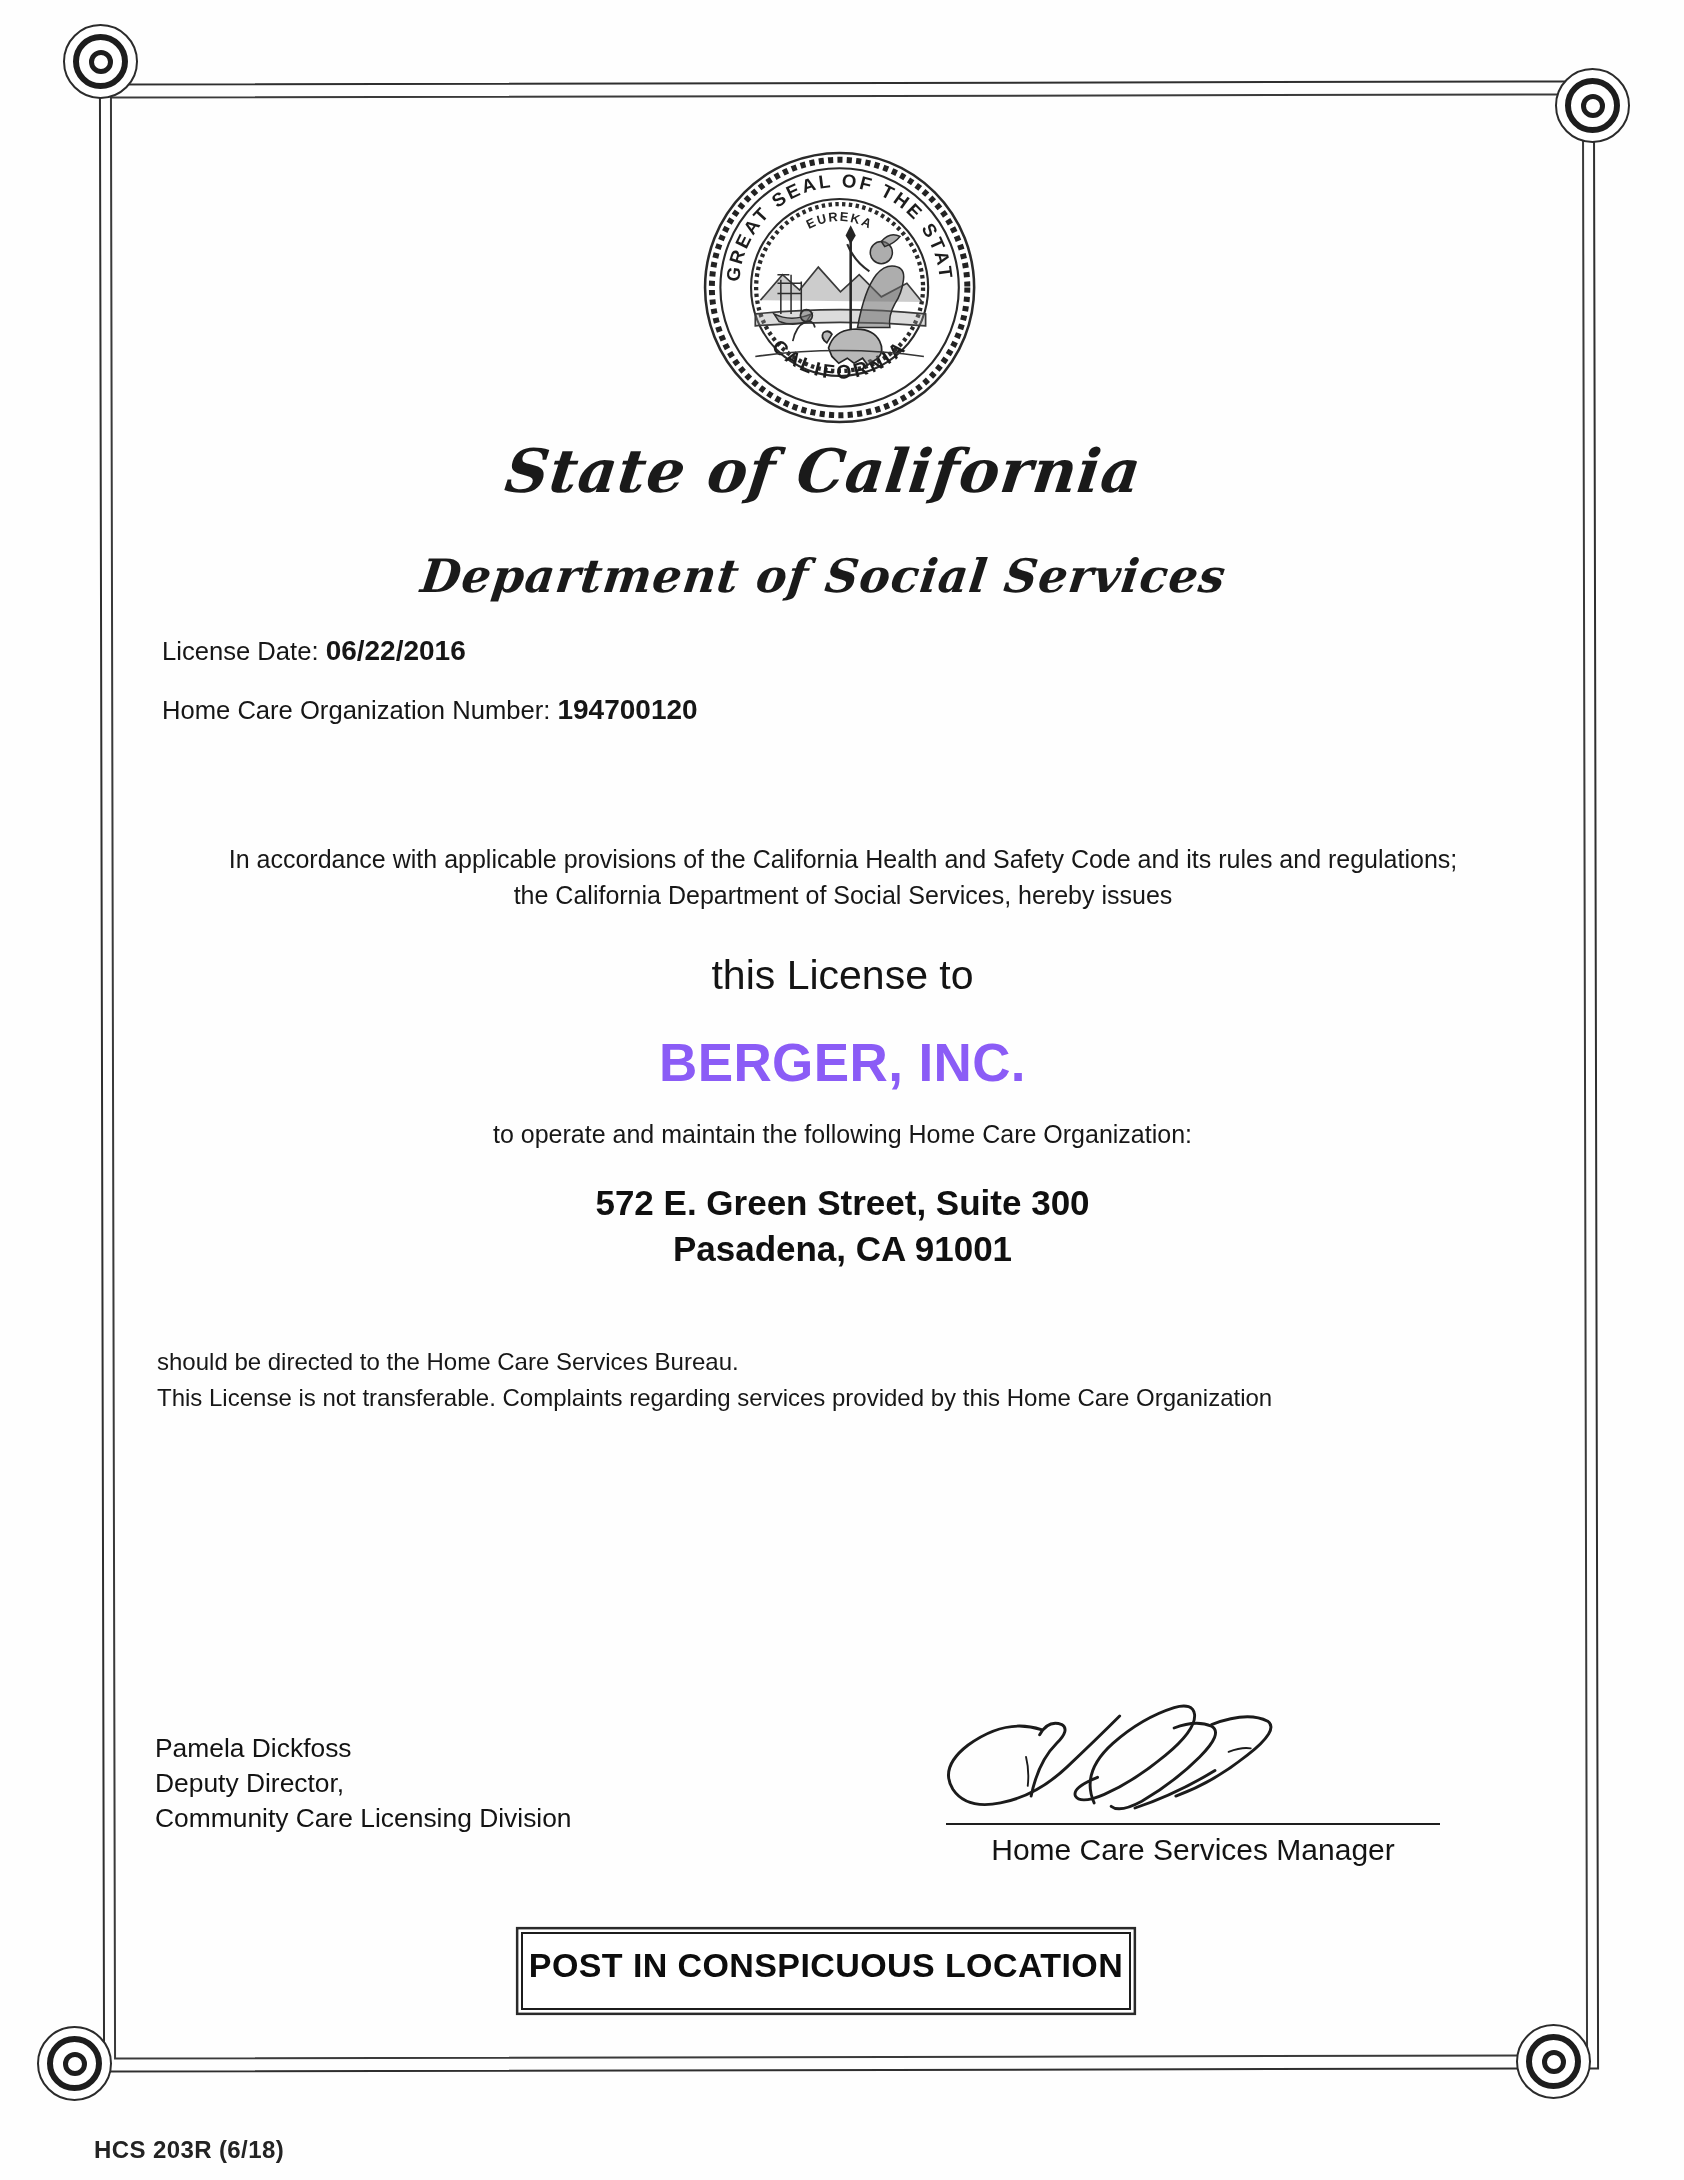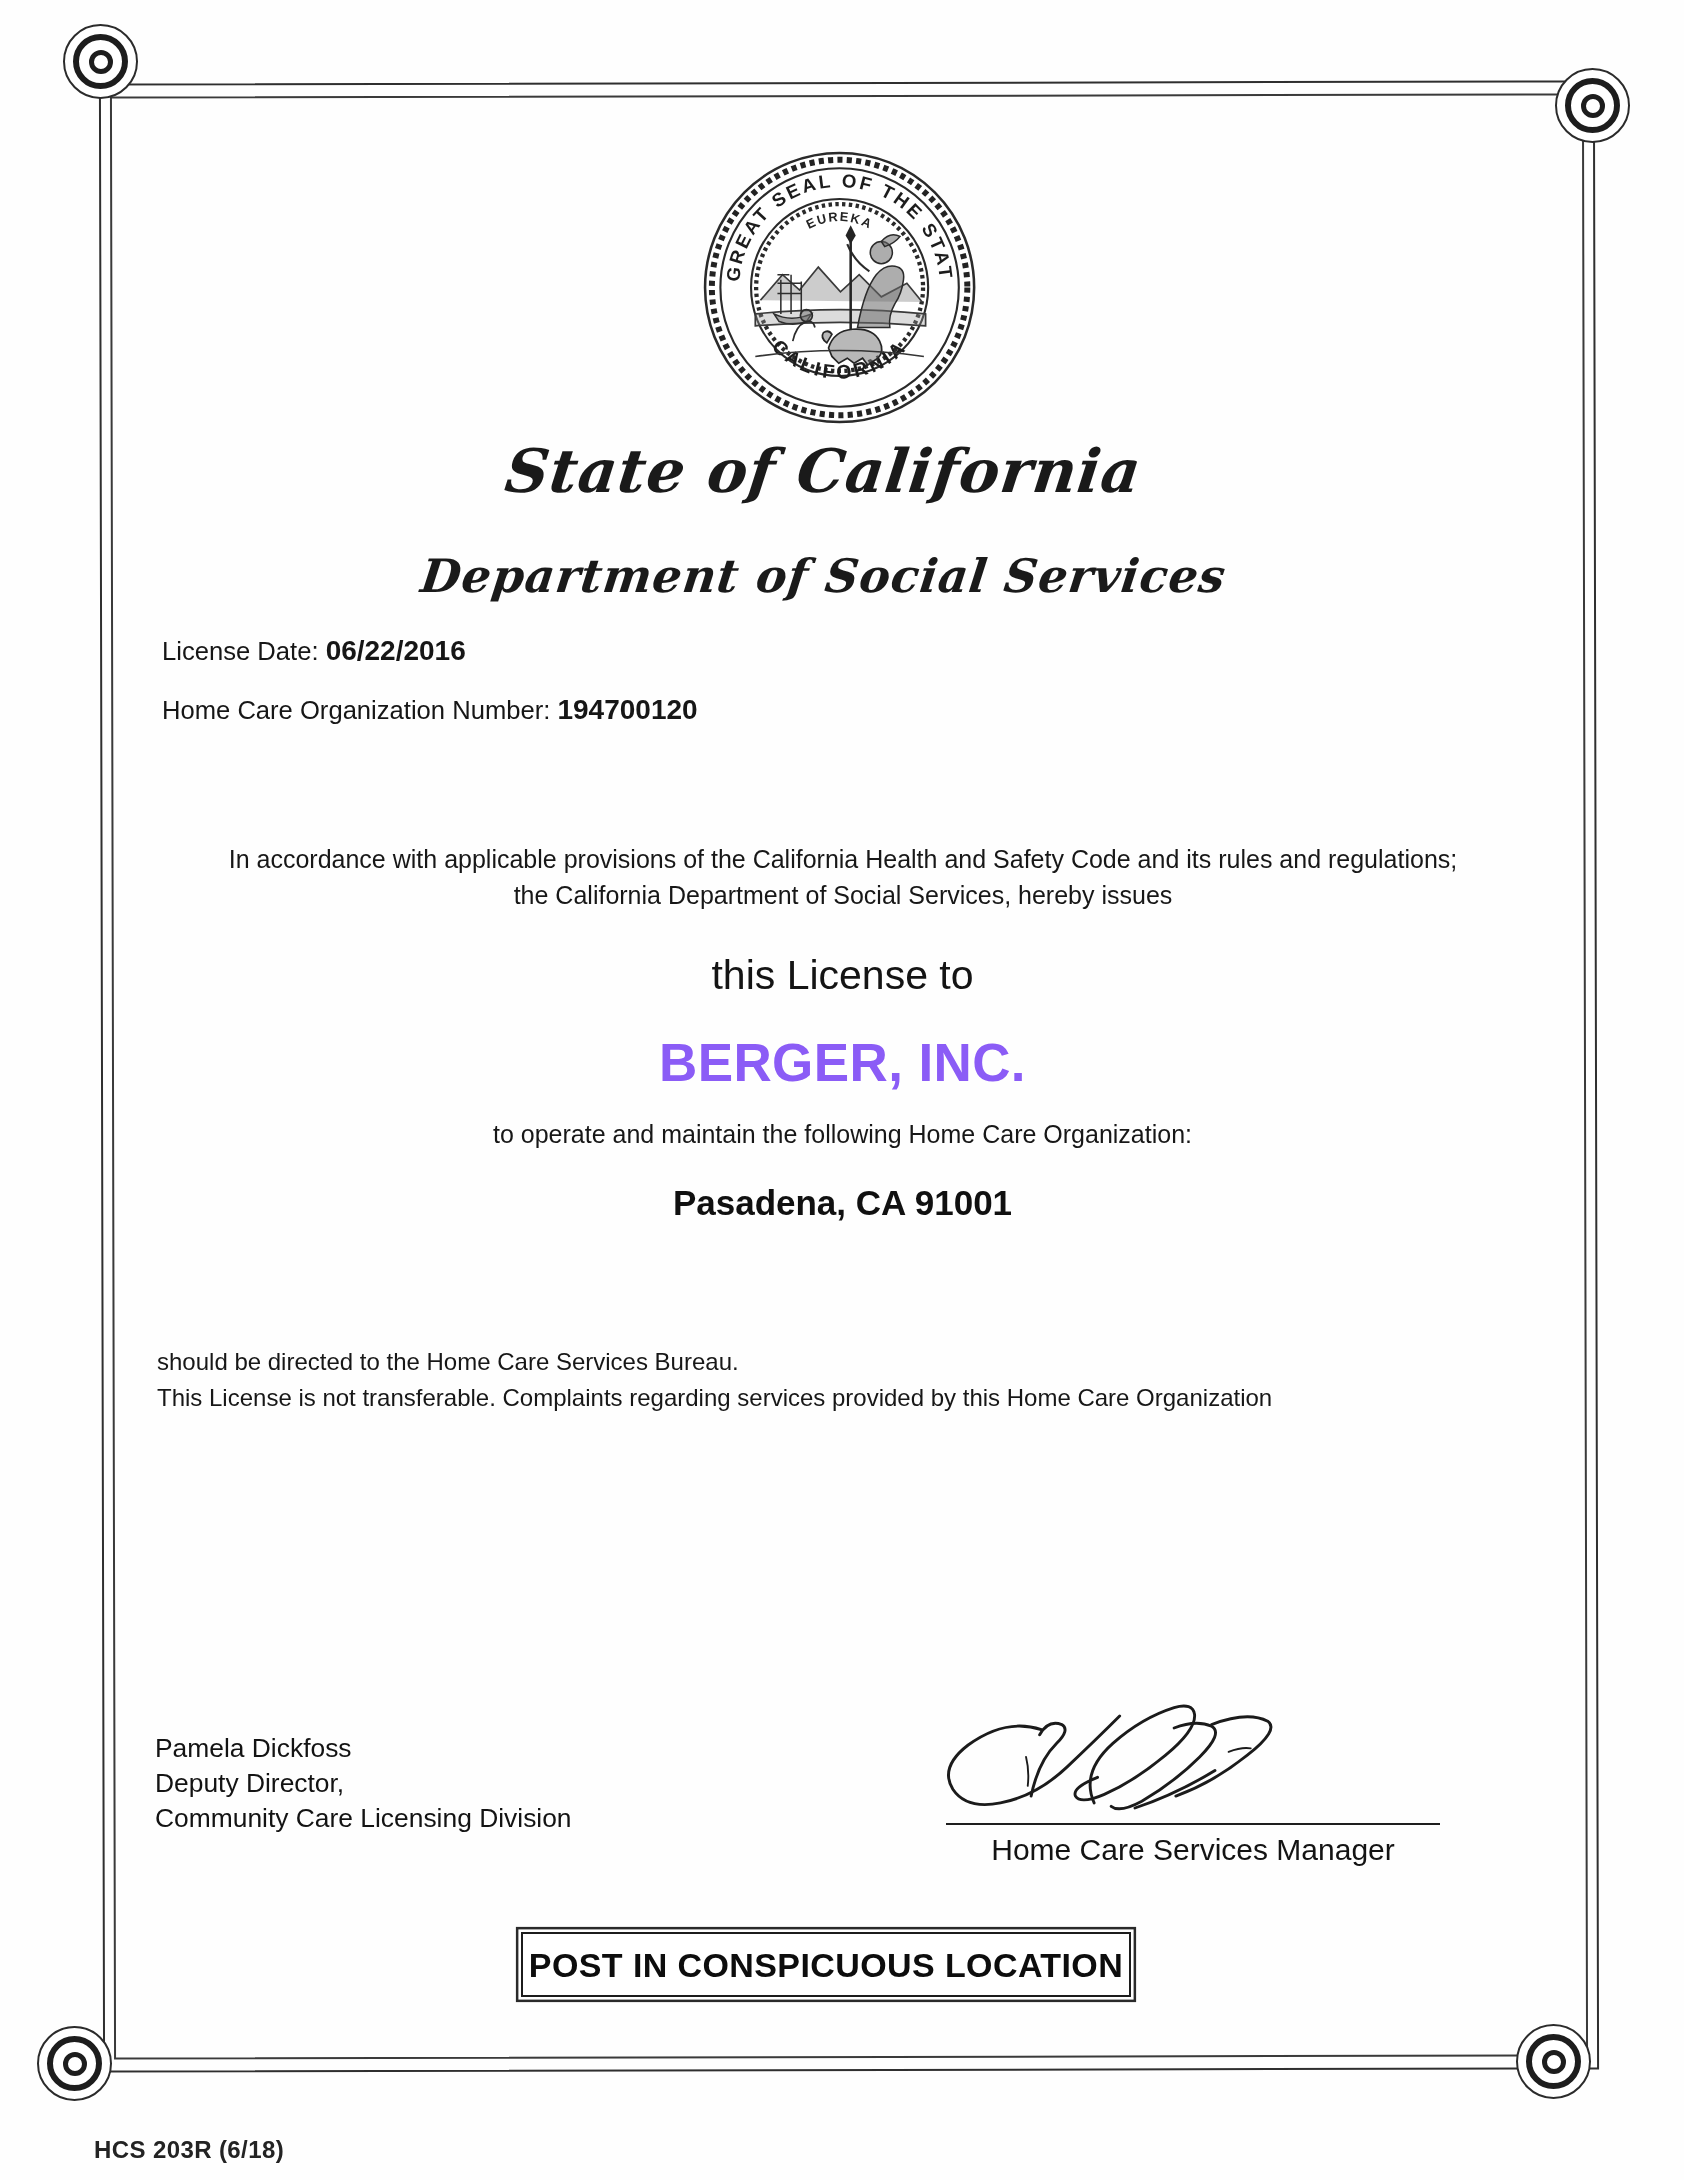--- a/index.html
+++ b/index.html
@@ -239,21 +239,21 @@
     font-size: 30px;
     color: #131313;
   }
 
   
   .post-box {
     position: absolute;
     left: 521px;
     top: 1932px;
     width: 606px;
-    padding: 12px 0 10px;
+    padding: 12px 0 23px;
     text-align: center;
     border: 2.6px solid #1c1c1c;
     box-shadow: 0 0 0 2.6px #ffffff, 0 0 0 5.1px #2a2a2a;
     background: #ffffff;
   }
   .post-box .post-text {
     font-size: 34px;
     font-weight: bold;
     letter-spacing: 0.4px;
     color: #0d0d0d;
@@ -357,20 +357,21 @@
   <div class="accordance">
     <span class="l1">In accordance with applicable provisions of the California Health and Safety Code and its rules and regulations;</span>
     <span class="l2">the California Department of Social Services, hereby issues</span>
   </div>
 
   <div class="this-license-to">this License to</div>
   <div class="licensee-name">BERGER, INC.</div>
   <div class="operate-line">to operate and maintain the following Home Care Organization:</div>
 
   <div class="facility-block">
+    <span>572 E. Green Street, Suite 300</span>
     <span>Pasadena, CA  91001</span>
   </div>
 
   <div class="transfer-note">
     <span>should be directed to the Home Care Services Bureau.</span>
     <span>This License is not transferable.  Complaints regarding services provided by this Home Care Organization</span>
   </div>
 
   <div class="signer-block">
     <span>Pamela Dickfoss</span>

